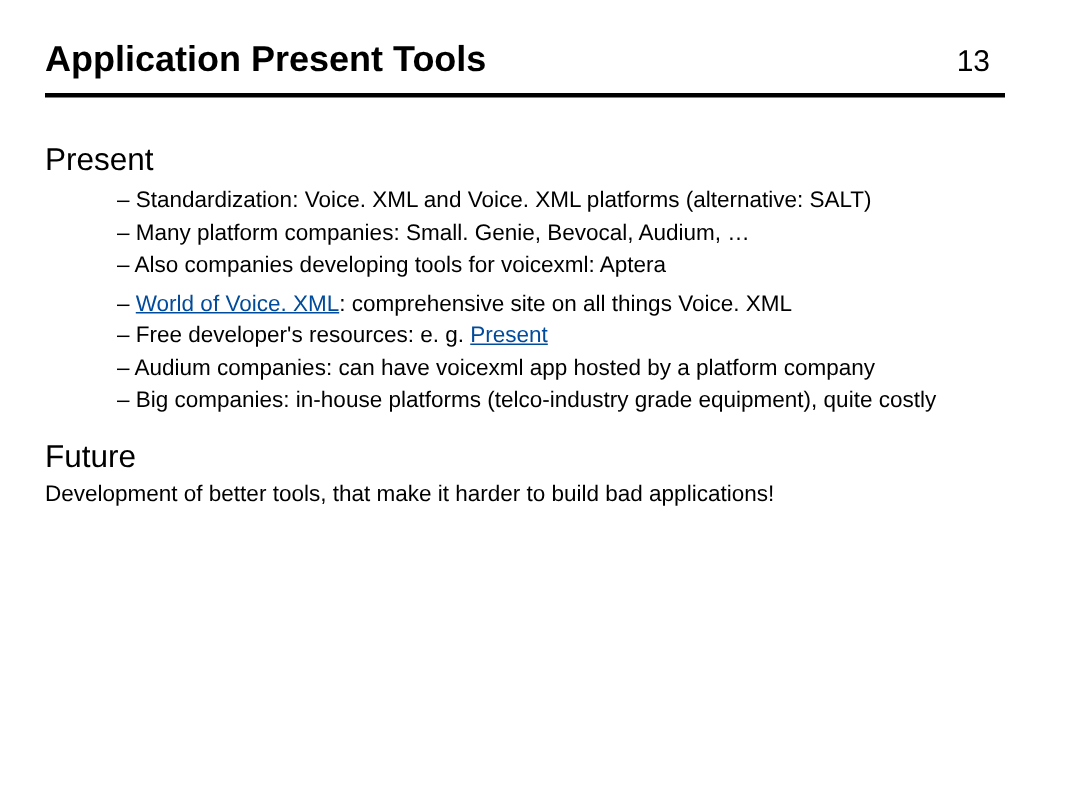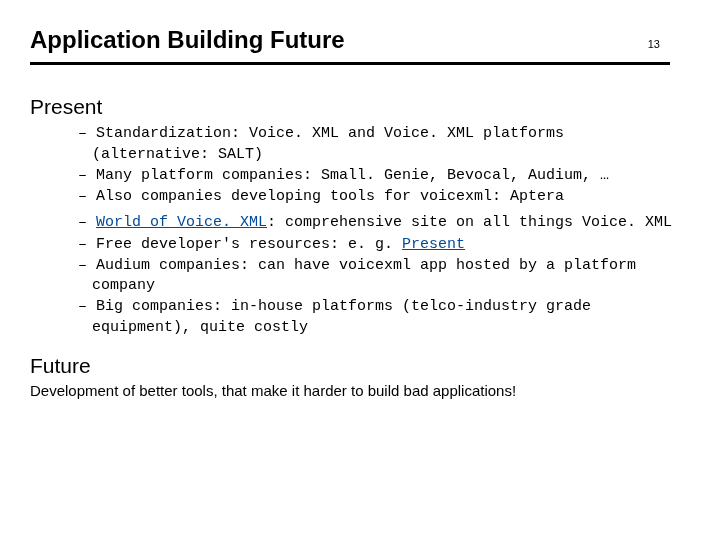--- a/index.html
+++ b/index.html
@@ -22,42 +22,41 @@
     display: flex;
     justify-content: space-between;
     align-items: baseline;
     padding-right: 30px;
   }
   .title {
     font-size: 24px;
     font-weight: bold;
   }
   .slide-number {
-    font-size: 11px;
+    font-size: 20px;
     font-weight: normal;
   }
   .rule {
     border: none;
     border-top: 3px solid #000;
     margin: 8px 0 28px 0;
     width: 640px;
   }
   .content {
     font-size: 15px;
     line-height: 1.35;
   }
   .section-heading {
     font-size: 21px;
     margin: 6px 0 3px 0;
   }
   .bullets {
     margin: 0 0 6px 0;
     padding: 0;
     list-style: none;
-    font-family: Liberation Mono, monospace;
   }
   .bullets li {
     padding-left: 62px;
     text-indent: -14px;
     margin: 1px 0;
   }
   .bullets li::before {
     content: "– ";
   }
   .link {
@@ -73,21 +72,21 @@
     text-indent: -30px;
     margin: 1px 0 0 0;
   }
 </style>
 </head>
 <body>
 
 <div class="slide">
 
   <div class="header-row">
-    <div class="title">Application Building Future</div>
+    <div class="title">Application Present Tools</div>
     <div class="slide-number">13</div>
   </div>
 
   <hr class="rule">
 
   <div class="content">
 
     <div class="section-heading">Present</div>
     <ul class="bullets">
       <li><span>Standardization: Voice. XML and Voice. XML platforms (alternative: SALT)</span></li>

